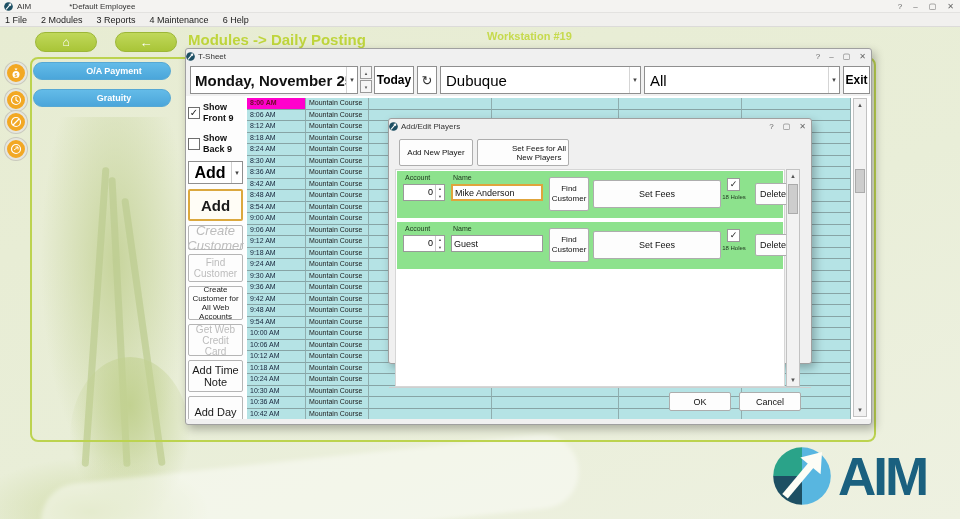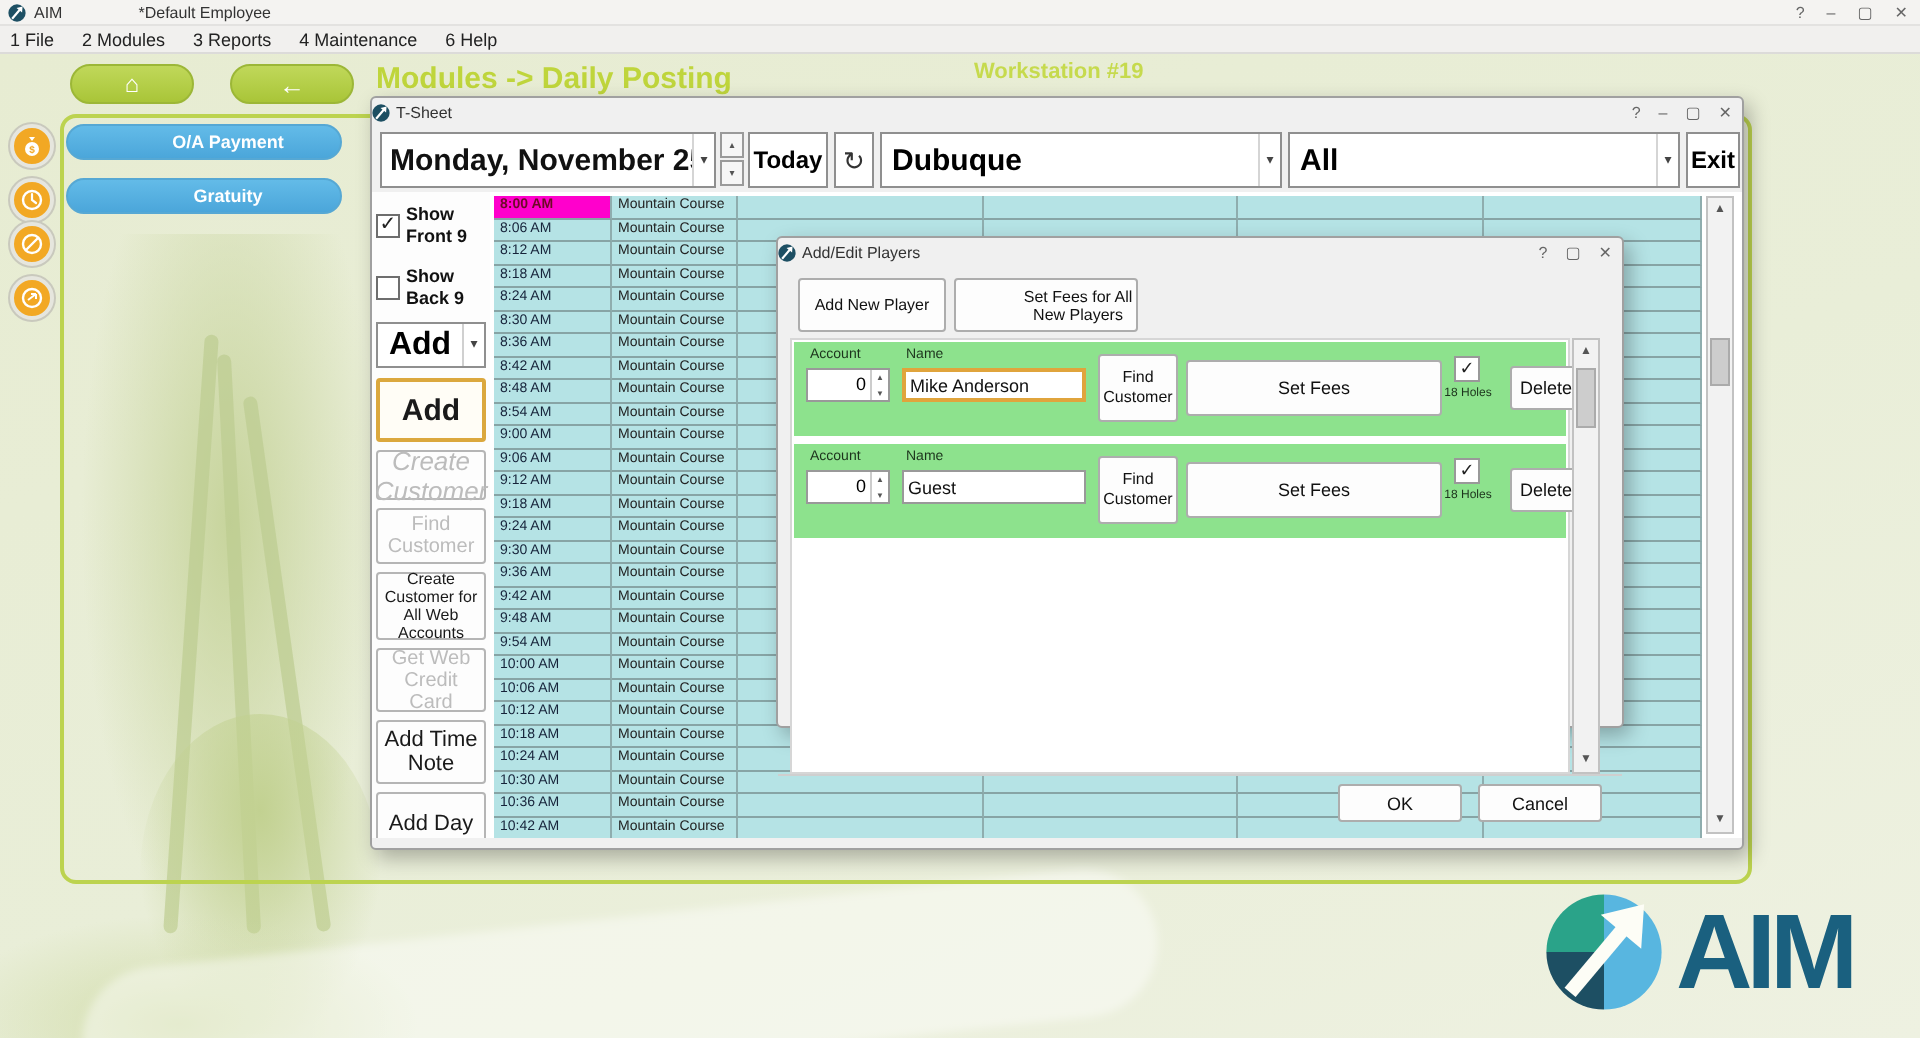--- a/index.html
+++ b/index.html
@@ -72,21 +72,21 @@
   .combo-arrow { width:11px; align-self:stretch; display:flex; align-items:center; justify-content:center;
     font-size:7px; color:#444; border-left:1px solid #d5d5d5; }
   .date-spin { left:174px; width:12px; background:none !important; border:none !important; }
   .date-spin div { position:absolute; left:0; width:12px; height:13px; background:#f6f6f6;
     border:1px solid #9a9a9a; font-size:5px; color:#555; text-align:center; line-height:12px; }
   .date-spin .up { top:0; } .date-spin .dn { top:14px; }
   .today-btn { left:188px; width:40px; font-size:12px; font-weight:bold; display:flex; align-items:center; justify-content:center; }
   .refresh-btn { left:231px; width:20px; font-size:13px; color:#333; display:flex; align-items:center; justify-content:center; }
   .combo1 { left:254px; width:201px; } .combo2 { left:458px; width:196px; }
   .combo1,.combo2 { display:flex; align-items:center; }
-  .combo1 .ctext,.combo2 .ctext { flex:1; font-size:15px; font-weight:bold; padding-left:5px; white-space:nowrap; overflow:hidden;}
+  .combo1 .ctext,.combo2 .ctext { flex:1; font-size:15px; font-weight:normal; padding-left:5px; white-space:nowrap; overflow:hidden;}
   .exit-btn { left:657px; width:27px; font-size:12px; font-weight:bold; display:flex; align-items:center; justify-content:center;}
 
   .ts-content { position:absolute; left:0; top:47px; width:685px; height:323px; background:#fff; overflow:hidden; }
 
   
   .panel { position:absolute; left:0; top:0; width:59px; height:323px; background:#fdfdfd; padding:3px 2px; }
   .chk-row { display:flex; gap:3px; margin-bottom:4px; height:27px; align-items:center; }
   .chk { width:12px; height:12px; background:#fff; border:1px solid #6e6e6e; font-size:10px; line-height:10px;
     text-align:center; color:#222; flex:none; }
   .chk-lbl { font-size:9px; font-weight:bold; line-height:1.15; color:#111; }

